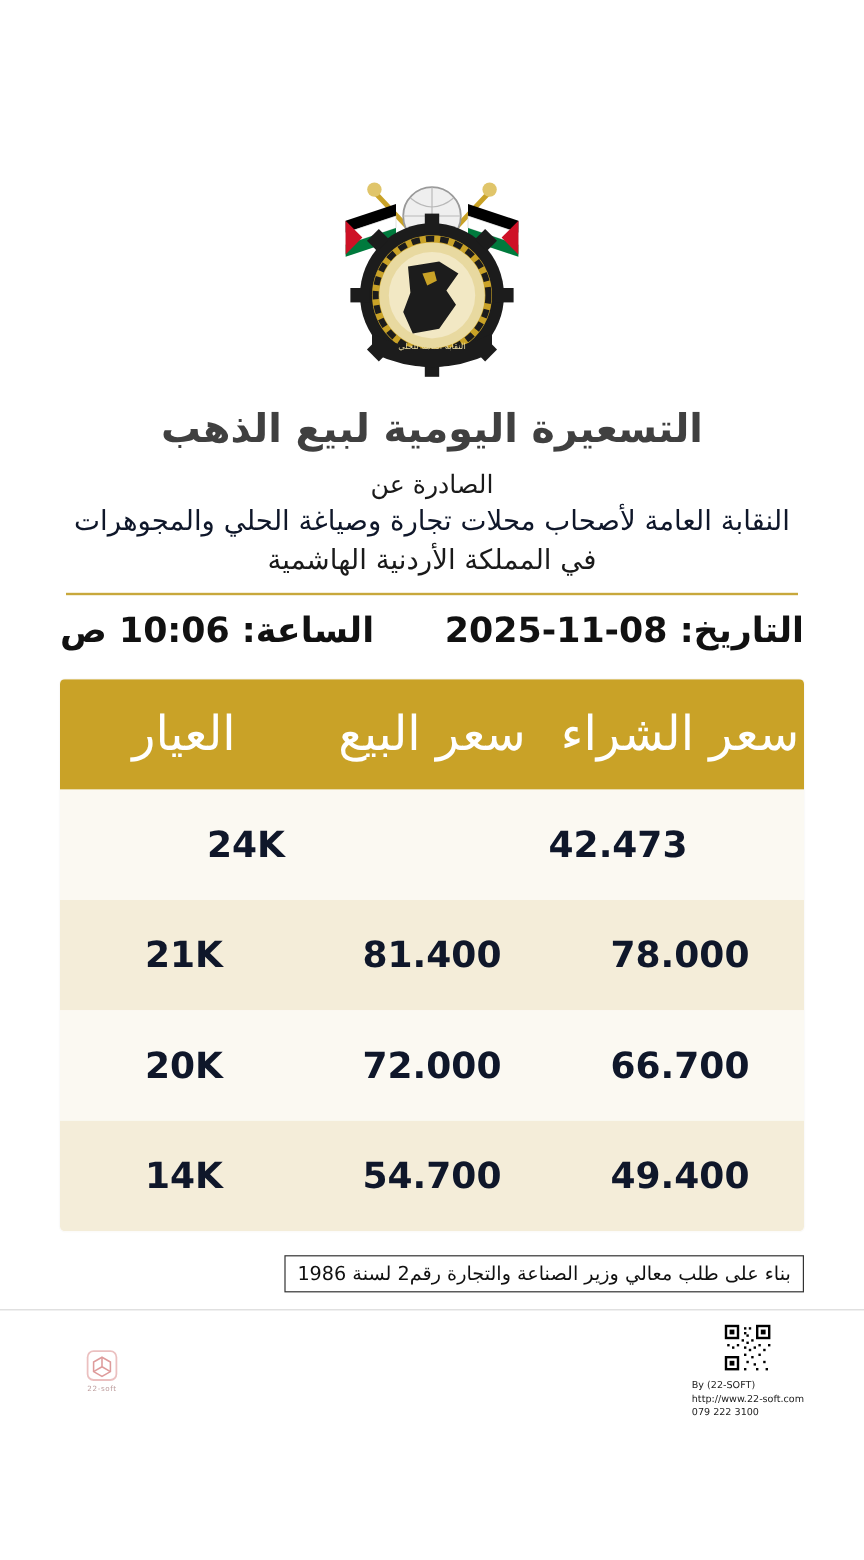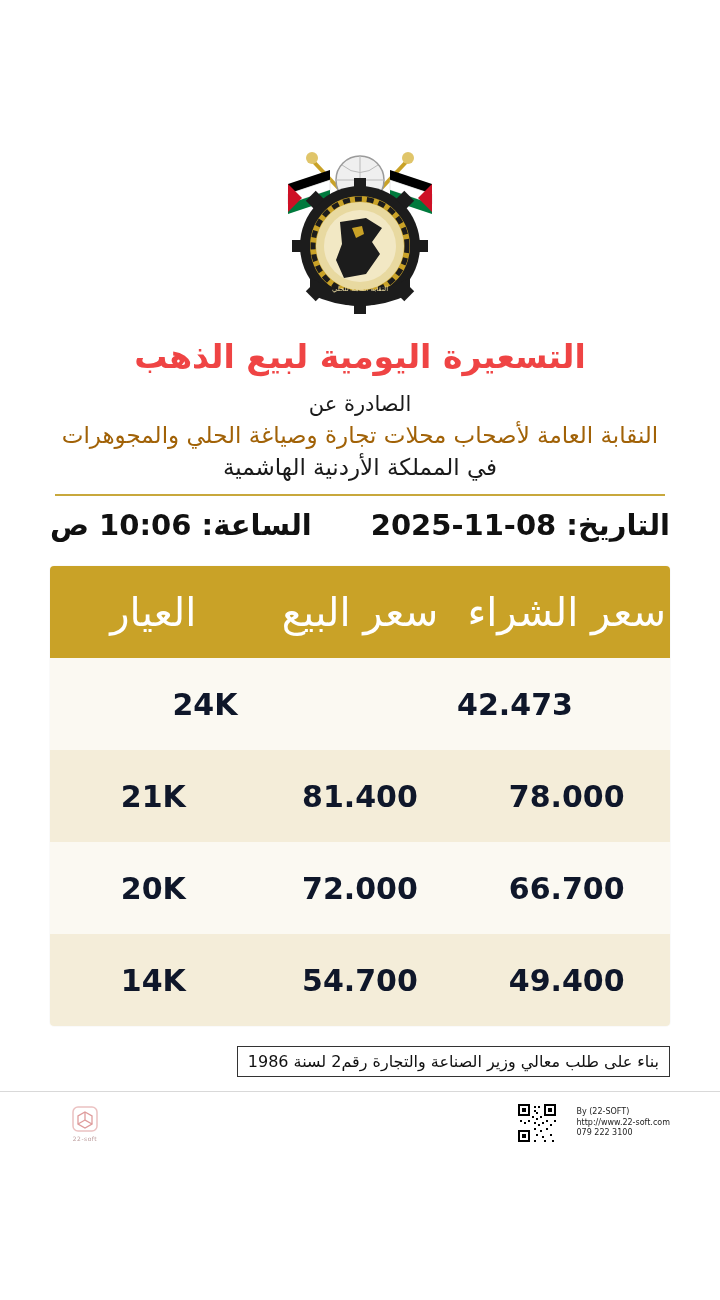--- a/index.html
+++ b/index.html
@@ -34,34 +34,34 @@
   .emblem {
     position: absolute;
     inset: 0;
   }
 
   
   .title {
     margin-top: 14px;
     font-size: 33px;
     font-weight: bold;
-    color: #ef4444;
+    color: #404040;
     text-align: center;
     letter-spacing: 0px;
   }
   .sub1 {
     margin-top: 16px;
     font-size: 21px;
     color: #1a1a1a;
     text-align: center;
   }
   .sub2 {
     margin-top: 6px;
     font-size: 23px;
-    color: #a16207;
+    color: #0f172a;
     text-align: center;
   }
   .sub3 {
     margin-top: 6px;
     font-size: 23px;
     color: #1a1a1a;
     text-align: center;
   }
 
   .divider {
@@ -174,22 +174,23 @@
     height: 28px;
   }
   .brand-text {
     font-size: 6px;
     color: #b08a8a;
     margin-top: 2px;
     letter-spacing: 0.5px;
   }
   .qr-block {
     display: flex;
-    align-items: center;
-    gap: 18px;
+    flex-direction: column;
+    align-items: center;
+    gap: 6px;
   }
   .qr {
     width: 42px;
     height: 42px;
   }
   .qr-lines {
     display: flex;
     flex-direction: column;
     justify-content: center;
     font-size: 8px;

